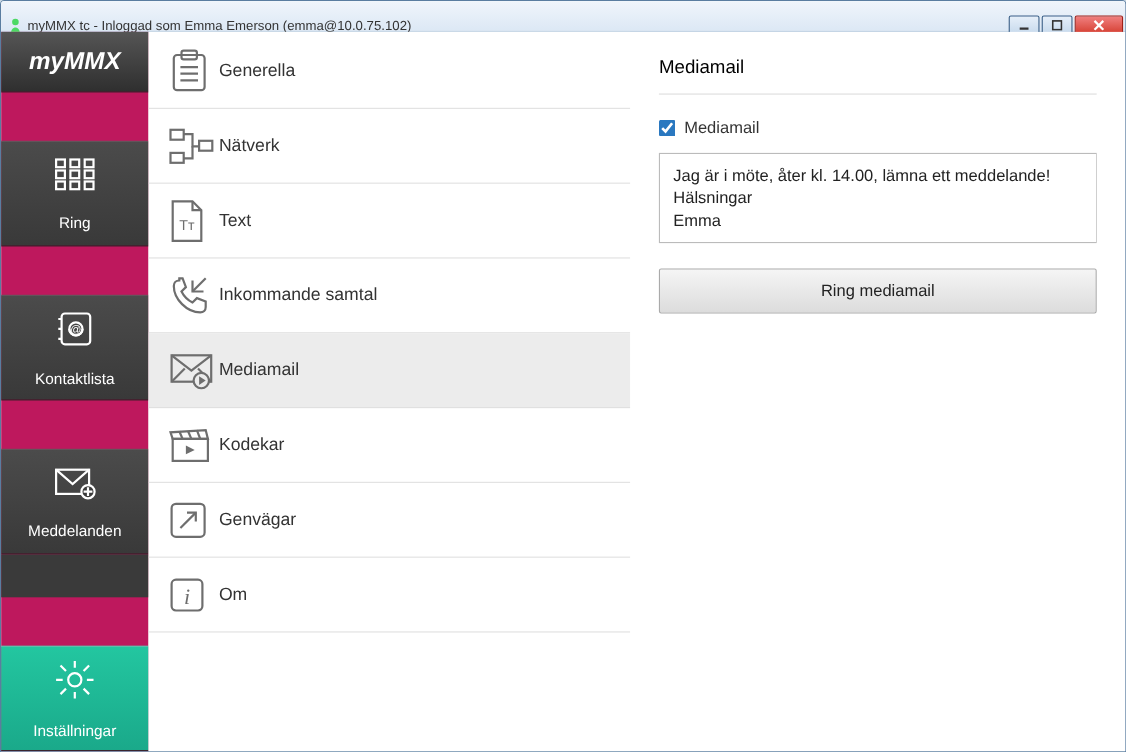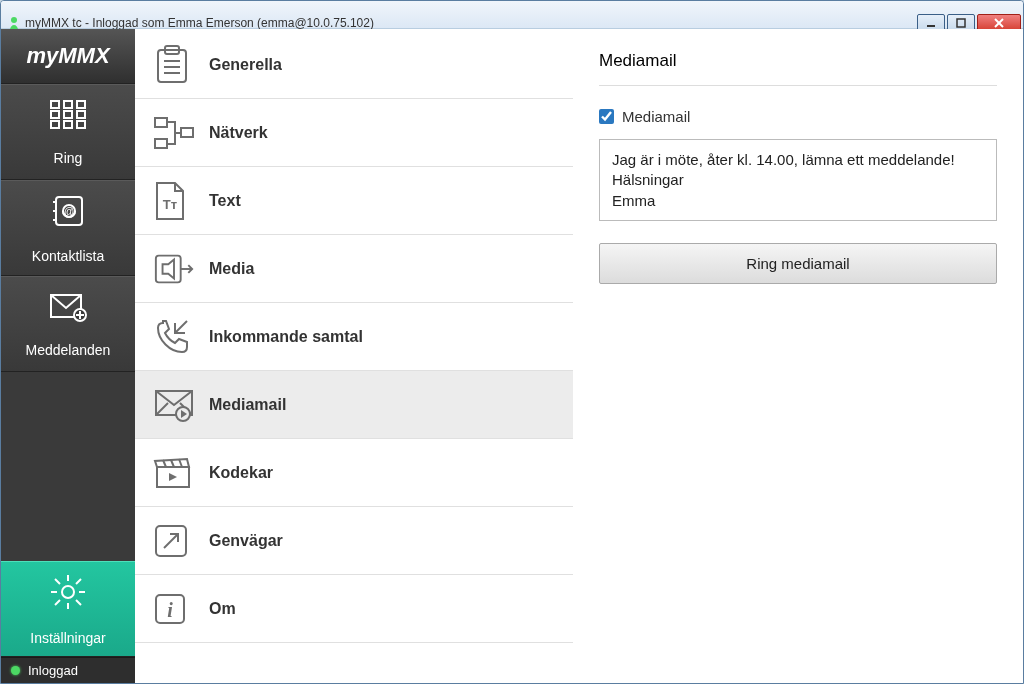--- a/index.html
+++ b/index.html
@@ -80,20 +80,21 @@
     border-top: 1px solid #5a5a5a;
     border-bottom: 1px solid #222;
     color: #fff;
     display: flex;
     flex-direction: column;
     align-items: center;
     justify-content: center;
     font-size: 14px;
     gap: 16px;
     cursor: pointer;
+    margin-top: 44px;
   }
   .nav-item.active {
     background: linear-gradient(#23c6a0, #1aa98a);
     border-top: 1px solid #4de0bb;
   }
   .nav-item svg { stroke: #fff; fill: none; }
   .nav-spacer { flex: 1; background: #3a3a3a; }
   .statusbar {
     height: 26px;
     background: #2e2e2e;
@@ -117,25 +118,24 @@
     background: #fff;
     overflow-y: auto;
     padding-top: 2px;
   }
   .set-item {
     height: 68px;
     display: flex;
     align-items: center;
     padding: 0 18px;
     border-bottom: 1px solid #e0e0e0;
-    gap: 14px;
+    gap: 4px;
     cursor: pointer;
     font-size: 16px;
     color: #333;
-    font-weight: bold;
   }
   .set-item.selected { background: #ececec; }
   .icon-box {
     width: 42px; height: 42px;
     display: flex; align-items: center; justify-content: flex-start;
   }
   .icon-box svg { stroke: #6e6e6e; fill: none; stroke-width: 2; }
 
   
   .detail {
@@ -281,24 +281,20 @@
               <line x1="6" y1="6" x2="11" y2="11"></line>
                 <line x1="27" y1="27" x2="32" y2="32"></line>
               <line x1="6" y1="32" x2="11" y2="27"></line>
                 <line x1="27" y1="11" x2="32" y2="6"></line>
             </g>
           </svg>
         </span>
         <span>Inställningar</span>
       </div>
 
-      <div class="statusbar">
-        <span class="status-dot"></span>
-        <span>Inloggad</span>
-      </div>
     </div>
 
     <div class="settings-list">
 
       <div class="set-item">
         <span class="icon-box">
           <svg width="38" height="42" viewBox="0 0 38 42">
               <rect x="5" y="6" width="28" height="32" rx="3"></rect>
               <rect x="12" y="2" width="14" height="8" rx="2"></rect>
               <line x1="11" y1="17" x2="27" y2="17"></line>
@@ -326,31 +322,20 @@
         <span class="icon-box">
           <svg width="34" height="40" viewBox="0 0 34 40">
               <path d="M4 2h18l8 8v28H4z"></path>
               <polyline points="22,2 22,10 30,10"></polyline>
               <text x="17" y="28" text-anchor="middle" font-size="13" stroke="none" fill="#6e6e6e">Tᴛ</text>
             </svg>
         </span>
         <span>Text</span>
       </div>
 
-      <div class="set-item">
-        <span class="icon-box">
-          <svg width="44" height="34" viewBox="0 0 44 34">
-              <rect x="3" y="3" width="26" height="28" rx="3"></rect>
-              <polygon points="10,12 16,12 22,7 22,27 16,22 10,22"></polygon>
-              <line x1="29" y1="17" x2="41" y2="17"></line>
-              <polyline points="37,13 41,17 37,21"></polyline>
-            </svg>
-        </span>
-        <span>Media</span>
-      </div>
 
       <div class="set-item">
         <span class="icon-box">
           <svg width="40" height="40" viewBox="0 0 40 40">
               <path d="M10 6c-3 0-5 2-5 5 0 12 12 24 24 24 3 0 5-2 5-5v-5l-8-3-4 4c-4-2-8-6-10-10l4-4-3-8h-3z"></path>
               <polyline points="22,6 22,16 32,16"></polyline>
               <line x1="22" y1="16" x2="34" y2="4"></line>
             </svg>
         </span>
         <span>Inkommande samtal</span>

